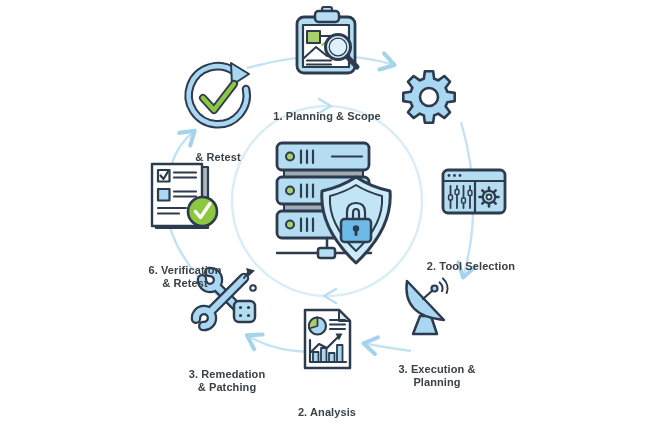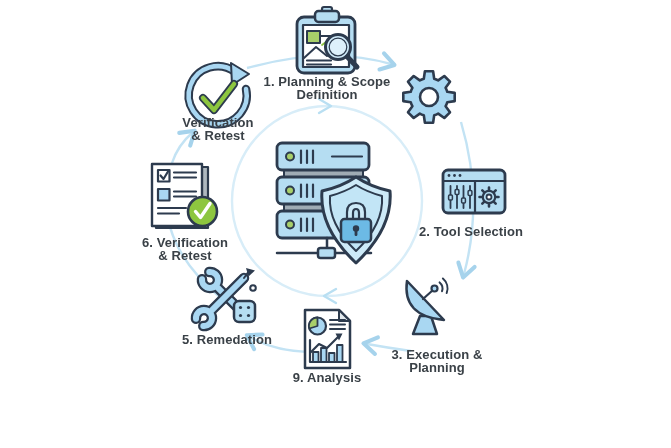--- a/index.html
+++ b/index.html
@@ -2,21 +2,21 @@
 <html><head>
 <meta charset="utf-8">
 <style>
   html,body{margin:0;padding:0;background:#ffffff;}
   .stage{
     position:relative;width:671px;height:448px;background:#ffffff;overflow:hidden;
     font-family:"Liberation Sans", sans-serif;
   }
   .lbl{
     position:absolute;width:150px;text-align:center;
-    font-size:13px;font-weight:700;color:#3a4147;line-height:13px;letter-spacing:.1px;
+    font-size:11px;font-weight:700;color:#3a4147;line-height:13px;letter-spacing:.1px;margin-top:35px;
   }
   .lbl span{display:block;}
   svg{position:absolute;left:0;top:0;}
 </style>
 </head>
 <body>
 
 <div class="stage">
 
 <svg width="671" height="448" viewBox="0 0 671 448">
@@ -166,38 +166,37 @@
     <path d="M174 172.5 H196 M174 177.5 H196" stroke="#2d3b4e" stroke-width="2.2" fill="none"></path>
     <rect x="158" y="189" width="11.5" height="11.5" fill="#a9d7f2" stroke="#2d3b4e" stroke-width="2.2"></rect>
     <path d="M174 191.5 H196 M174 196.5 H196" stroke="#2d3b4e" stroke-width="2.2" fill="none"></path>
     <path d="M158 208 H186 M158 213.5 H179" stroke="#2d3b4e" stroke-width="2.2" fill="none"></path>
     <circle cx="202.5" cy="211.5" r="14.5" fill="#8dc63f" stroke="#2d3b4e" stroke-width="2.6"></circle>
     <path d="M195.5 211.5 L200.5 217.5 L210 203.5" stroke="#ffffff" stroke-width="3.4" fill="none"></path>
   </g>
 </svg>
 
 <div class="lbl" style="left:143px;top:116px;">
-  <span>Verification</span>
       <span>&amp; Retest</span>
 </div>
 <div class="lbl" style="left:252px;top:75px;">
   <span>1. Planning &amp; Scope</span>
-      <span>Definition</span>
 </div>
 <div class="lbl" style="left:396px;top:225px;">
   <span>2. Tool Selection</span>
 </div>
-<div class="lbl" style="left:362px;top:348px;">
+<div class="lbl" style="left:362px;top:328px;">
   <span>3. Execution &amp;</span>
       <span>Planning</span>
 </div>
 <div class="lbl" style="left:252px;top:371px;">
-  <span>9. Analysis</span>
+  <span>2. Analysis</span>
 </div>
 <div class="lbl" style="left:152px;top:333px;">
-  <span>5. Remedation</span>
-</div>
-<div class="lbl" style="left:110px;top:236px;">
+  <span>3. Remedation</span>
+      <span>&amp; Patching</span>
+</div>
+<div class="lbl" style="left:110px;top:229px;">
   <span>6. Verification</span>
       <span>&amp; Retest</span>
 </div>
 
 </div>
 
 </body></html>

